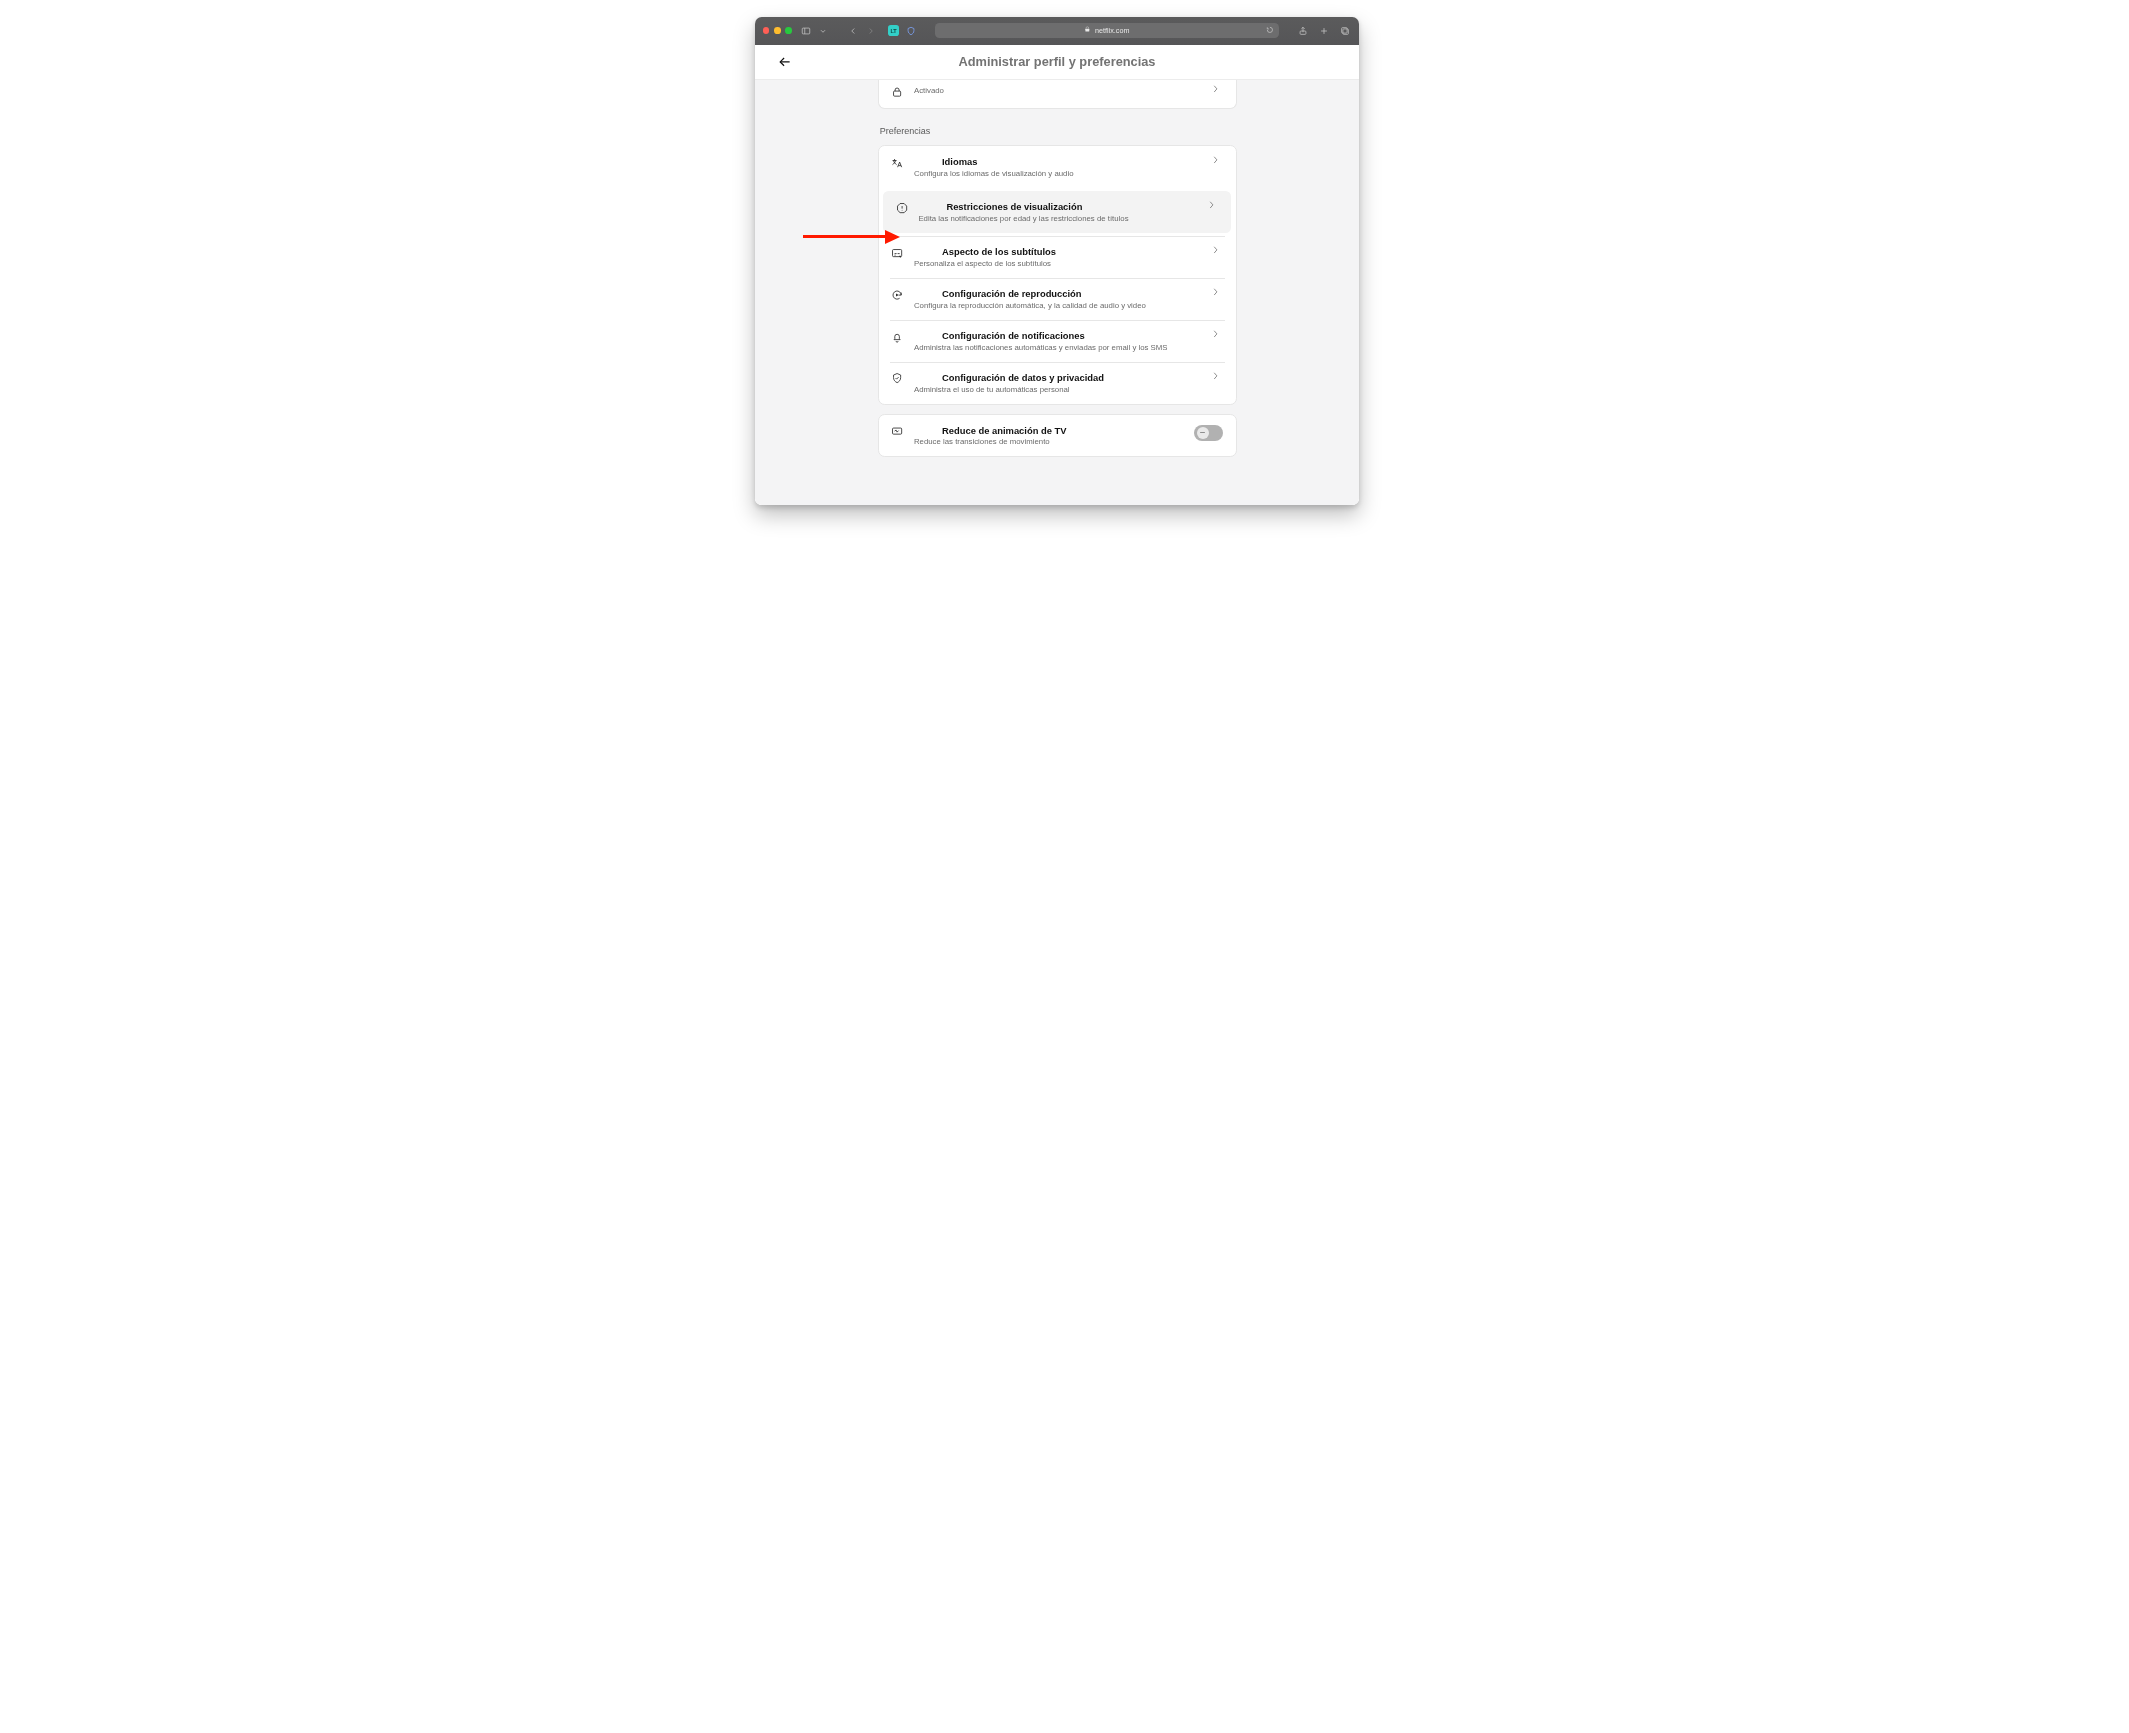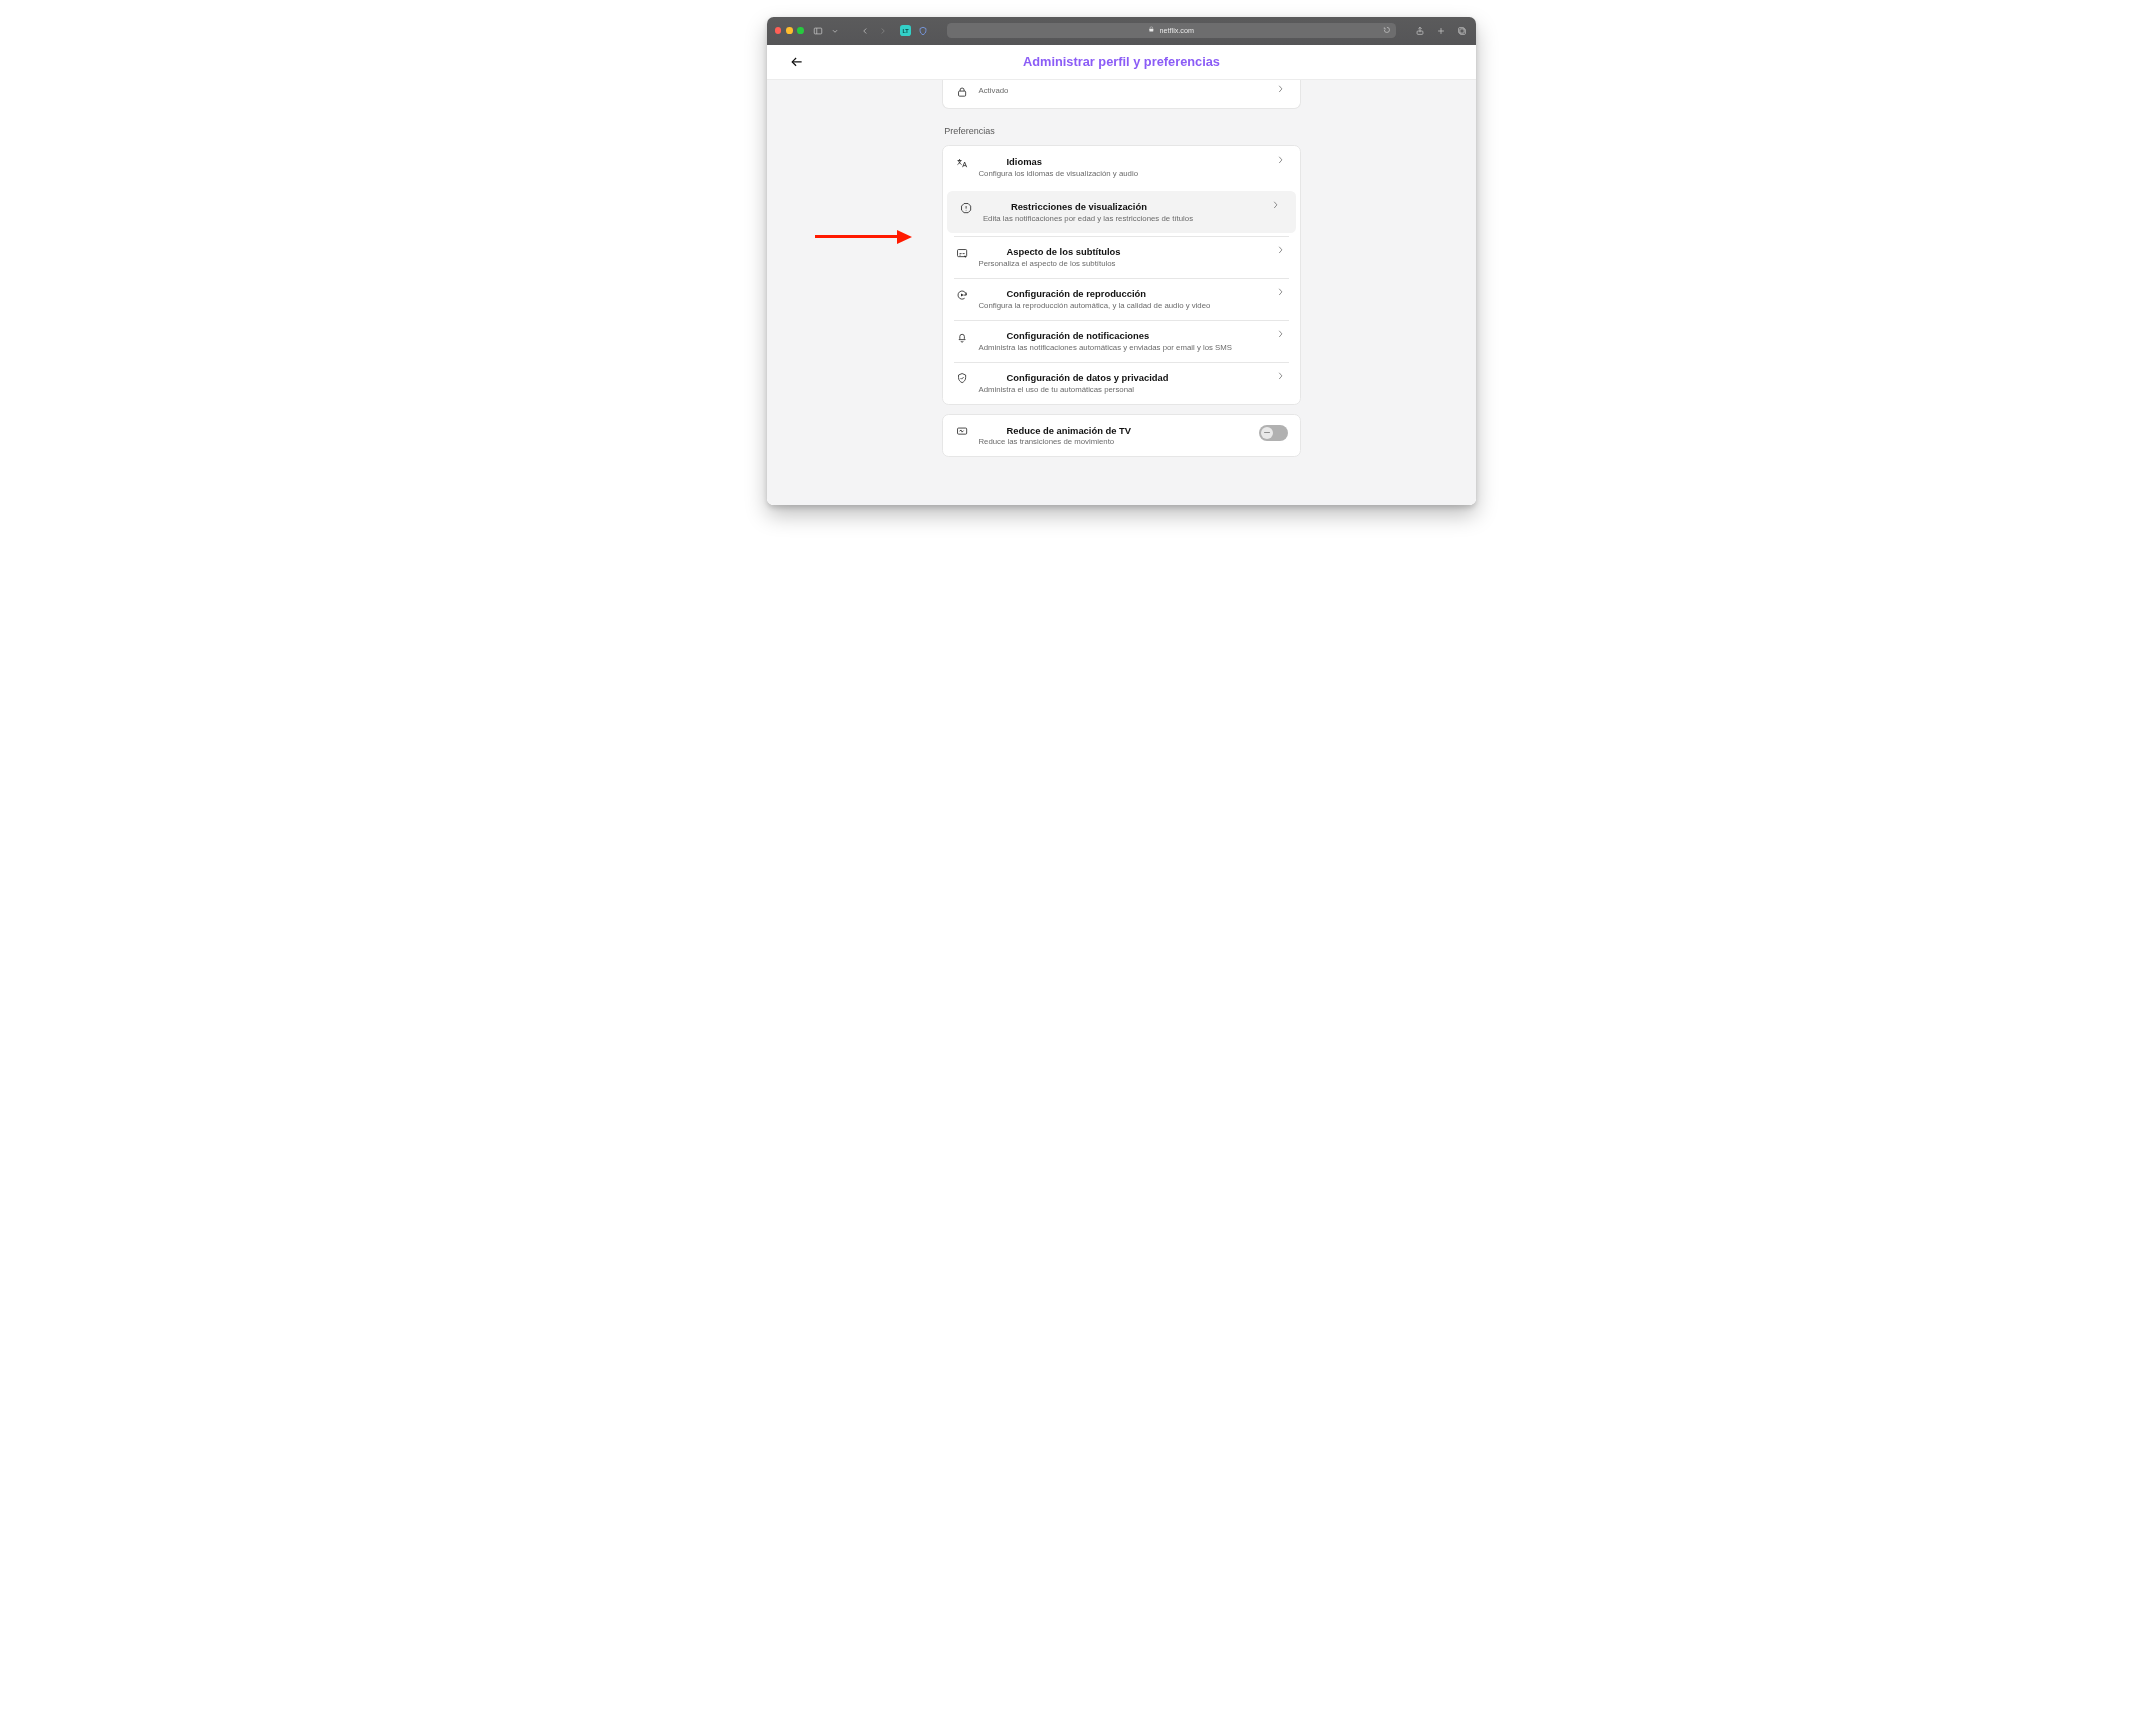--- a/index.html
+++ b/index.html
@@ -15,21 +15,21 @@
     --border-strong:#d8d8d8;
     --highlight-bg:#f3f3f3;
     --toggle-bg:#b1b1b1;
     --toggle-knob:#e9e9e9;
     --shadow:0 10px 21px rgba(0,0,0,.25),0 2.2px 5.5px rgba(0,0,0,.15);
   }
   html,body{margin:0;padding:0;background:#fff;font-family:-apple-system,BlinkMacSystemFont,"Helvetica Neue",Arial,sans-serif;-webkit-font-smoothing:antialiased;}
   body{display:flex;justify-content:center;}
   .canvas{width:665px;height:542px;position:relative;padding:4.4px;box-sizing:border-box;}
   .browser{
-    position:absolute;left:35px;top:16.6px;width:709px;height:488px;
+    position:absolute;left:23px;top:16.6px;width:604px;height:488px;
     background:var(--page-bg);border-radius:var(--win-radius);box-shadow:var(--shadow);overflow:hidden;display:flex;flex-direction:column;
   }
   .chrome{
     height:28px;flex:0 0 28px;background:linear-gradient(#5b5b5c,#555557);display:flex;align-items:center;padding:0 7.8px;gap:7.8px;color:#d6d6d6;
   }
   .traffic{display:flex;gap:4.4px;align-items:center;}
   .dot{width:6.7px;height:6.7px;border-radius:50%;}
   .dot.red{background:#ff5f56;}
   .dot.yellow{background:#ffbd2e;}
   .dot.green{background:#27c93f;}
@@ -43,21 +43,21 @@
   .urlbar .reload{position:absolute;right:5.5px;color:#cfcfcf;}
   .urlbar .reload svg{width:7.8px;height:7.8px;stroke:currentColor;fill:none;stroke-width:2;}
   .right-icons{display:flex;gap:9px;align-items:center;margin-left:auto;}
 
   .page{flex:1;background:var(--page-bg);display:flex;flex-direction:column;min-height:0;}
   .topbar{
     height:34px;flex:0 0 34px;display:flex;align-items:center;justify-content:center;position:relative;border-bottom:0.6px solid #ececec;
   }
   .topbar .back{position:absolute;left:22px;top:50%;transform:translateY(-50%);width:15.5px;height:15.5px;display:flex;align-items:center;justify-content:center;color:#111;}
   .topbar .back svg{width:13.3px;height:13.3px;stroke:#111;stroke-width:2.2;fill:none;}
-  .page-title{font-size:12.8px;font-weight:700;color:#8b5cf6;}
+  .page-title{font-size:12.8px;font-weight:700;color:#737373;}
   .scroll{flex:1;overflow:hidden;background:var(--body-bg);}
   .content{width:359px;margin:0 auto;padding-bottom:22px;}
   .card{
     background:#fff;border:0.6px solid var(--border);border-radius:6.7px;margin-top:9px;padding:0 0;
   }
   .card.top-cut{border-top-left-radius:0;border-top-right-radius:0;border-radius:0 0 6.7px 6.7px;margin-top:0;border-top:none;}
   .row{
     display:flex;align-items:flex-start;gap:10px;padding:10px 12.2px;position:relative;
   }
   .row + .row::before{content:"";position:absolute;left:11px;right:11px;top:0;height:0.6px;background:var(--border);}

